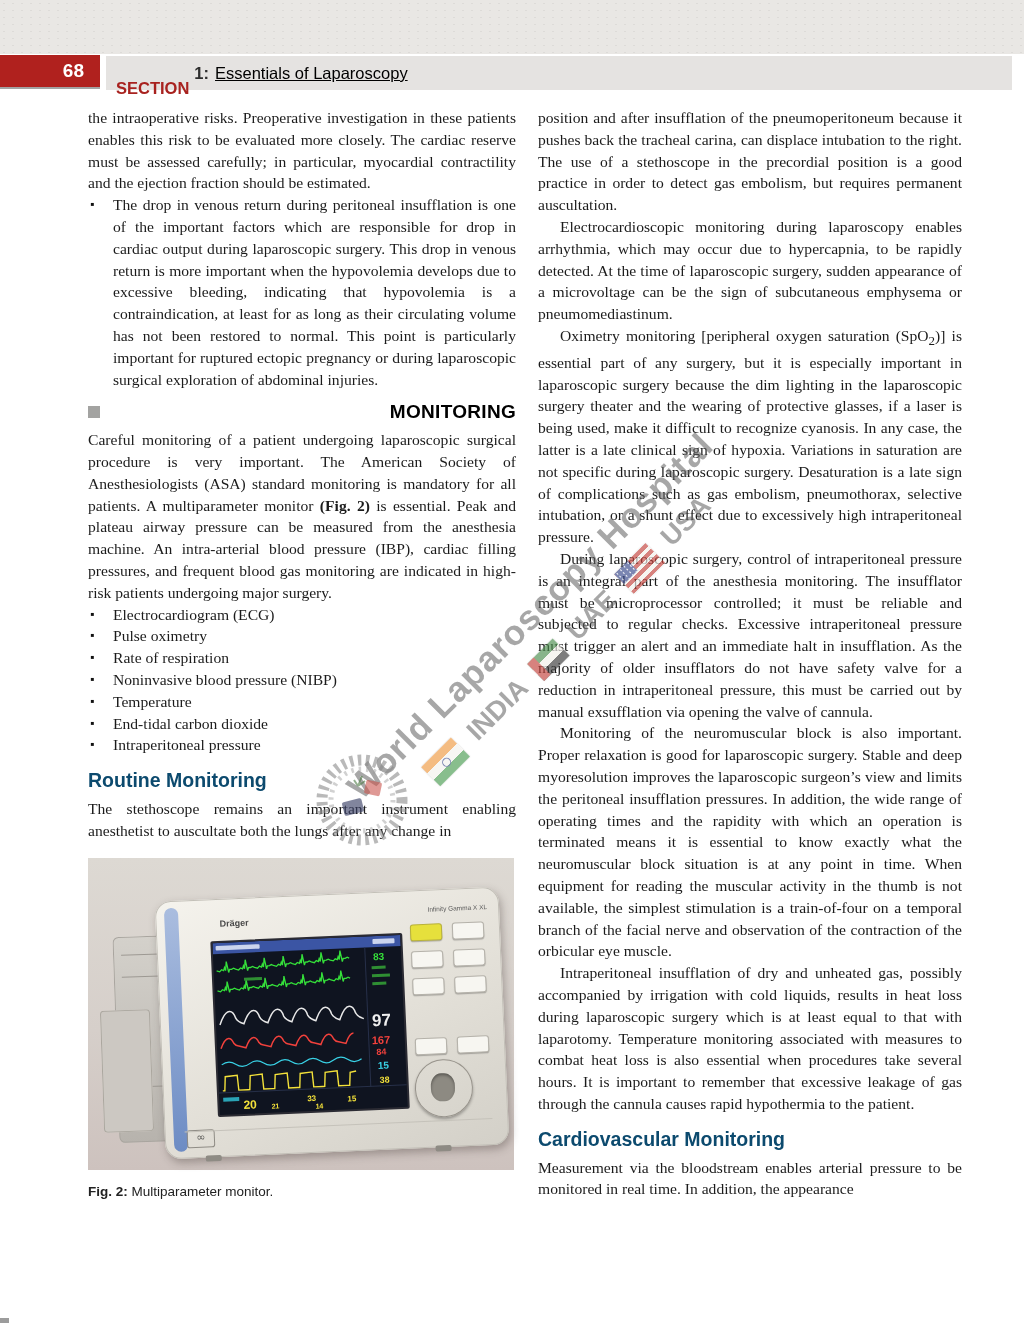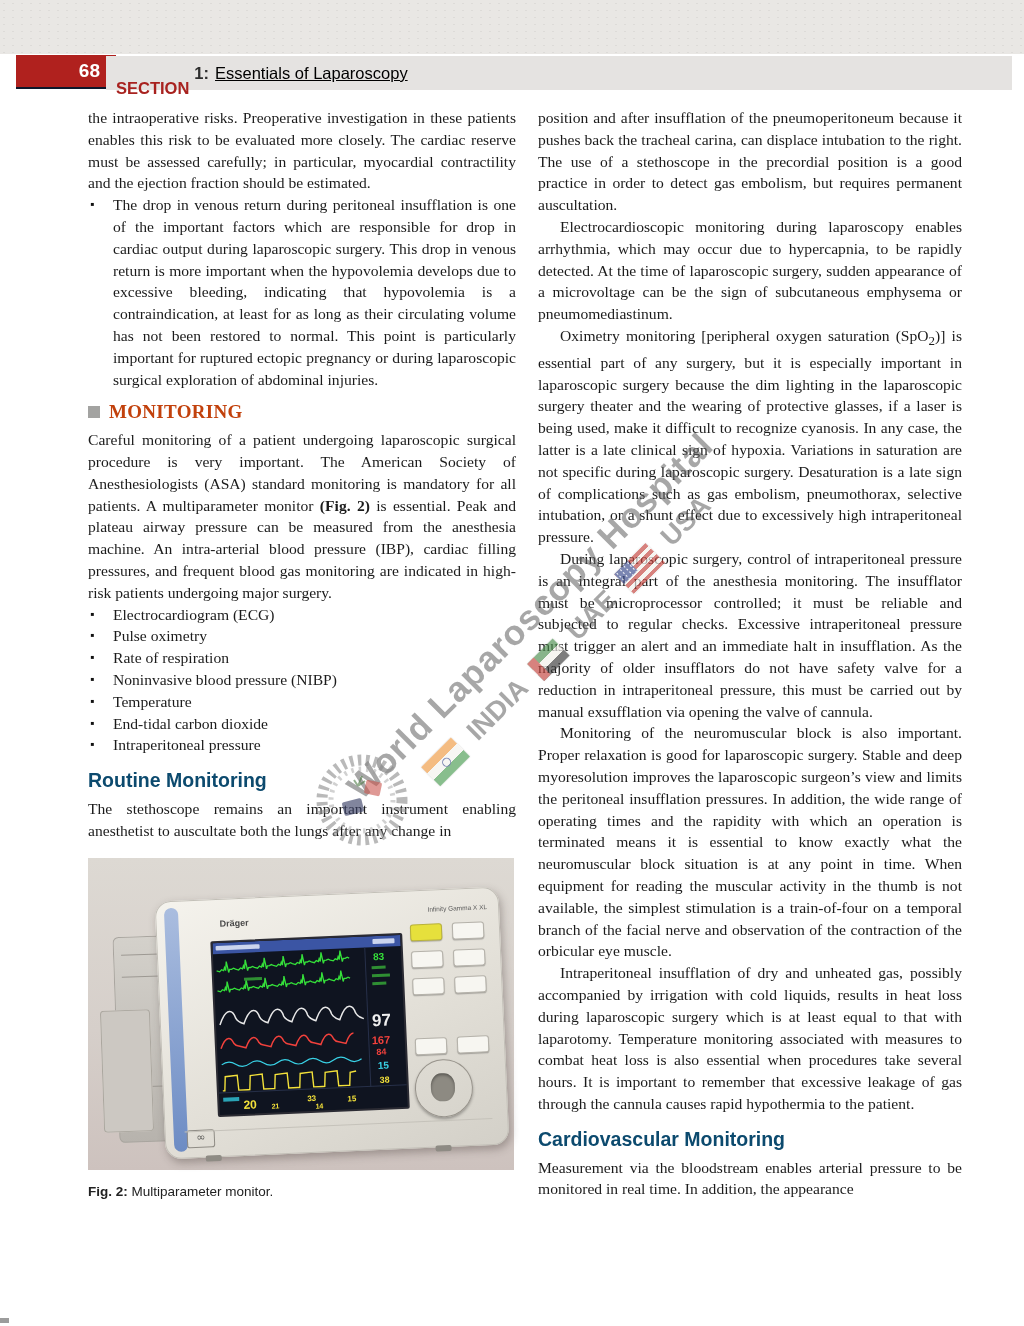--- a/index.html
+++ b/index.html
@@ -2,42 +2,42 @@
 <html><head>
 <meta charset="utf-8">
 <style>
   html,body{margin:0;padding:0;background:#ffffff;}
   .page{position:relative;width:1024px;height:1326px;background:#ffffff;overflow:hidden;
         font-family:"Liberation Serif", serif;color:#1b1b1b;}
   
   .scan-strip{position:absolute;left:0;top:0;width:1024px;height:54px;background:#e9e7e4;
     background-image:radial-gradient(rgba(0,0,0,.05) 1px, transparent 1px);background-size:9px 7px;}
   
-  .page-num-box{position:absolute;left:16px;top:55px;width:100px;height:34px;background:#b0211e;
-    border-bottom:2px solid #0f172a;display:flex;align-items:center;justify-content:flex-end;
+  .page-num-box{position:absolute;left:0;top:55px;width:100px;height:34px;background:#b0211e;
+    border-bottom:2px solid #a3a3a3;display:flex;align-items:center;justify-content:flex-end;
     padding-right:16px;box-sizing:border-box;}
   .page-num{font-family:"Liberation Sans",sans-serif;font-weight:bold;font-size:19px;color:#ffffff;}
   .section-bar{position:absolute;left:106px;top:56px;width:906px;height:34px;background:#e5e3e1;
     display:flex;align-items:center;padding-left:10px;box-sizing:border-box;
     font-family:"Liberation Sans",sans-serif;font-size:16.5px;}
   .section-label{color:#a8221f;font-weight:bold;margin-top:30px;}
   .section-num{color:#2e2e2e;font-weight:bold;margin-left:5px;}
   .section-title{color:#000000;margin-left:6px;text-decoration:underline;}
   
   .col{position:absolute;top:107px;font-size:15.6px;line-height:21.8px;text-align:justify;}
   .col-left{left:88px;width:428px;}
   .col-right{left:538px;width:424px;}
   .col p{margin:0;}
   .indent{text-indent:22px;}
   .hang{margin-left:25px;}
   ul.sq{list-style:none;margin:0;padding:0;}
   ul.sq li{position:relative;padding-left:25px;}
   ul.sq li::before{content:"\25AA";position:absolute;left:2px;top:0;font-size:12px;color:#111;}
   .h-main{display:flex;align-items:center;margin:11px 0 6px 0;
-    font-family:Liberation Serif, serif;font-weight:bold;font-size:19px;color:#c2410c;letter-spacing:.3px;}
+    font-family:Liberation Sans, sans-serif;font-weight:bold;font-size:19px;color:#000000;letter-spacing:.3px;justify-content:space-between;}
   .sq-icon{width:12px;height:12px;background:#a3a3a1;margin-right:9px;flex:0 0 auto;}
   .h-sub{margin:14px 0 6px 0;font-family:"Liberation Sans",sans-serif;font-weight:bold;font-size:19.5px;color:#0c4a6e;}
   
   .figure{position:relative;width:426px;height:312px;margin-top:16px;
     background:linear-gradient(180deg,#ddd9d3 0%,#d6cfca 55%,#cdc2be 100%);}
   .caption{margin-top:11px;font-family:"Liberation Sans",sans-serif;font-size:13.5px;color:#222;}
   .caption b{font-weight:bold;}
   
   .mod-back{position:absolute;left:28px;top:78px;width:62px;height:206px;border-radius:6px;
     background:linear-gradient(180deg,#d4d1cb,#b7b3ad);transform:rotate(-2deg);box-shadow:inset 0 0 0 1px #a9a59f;}

